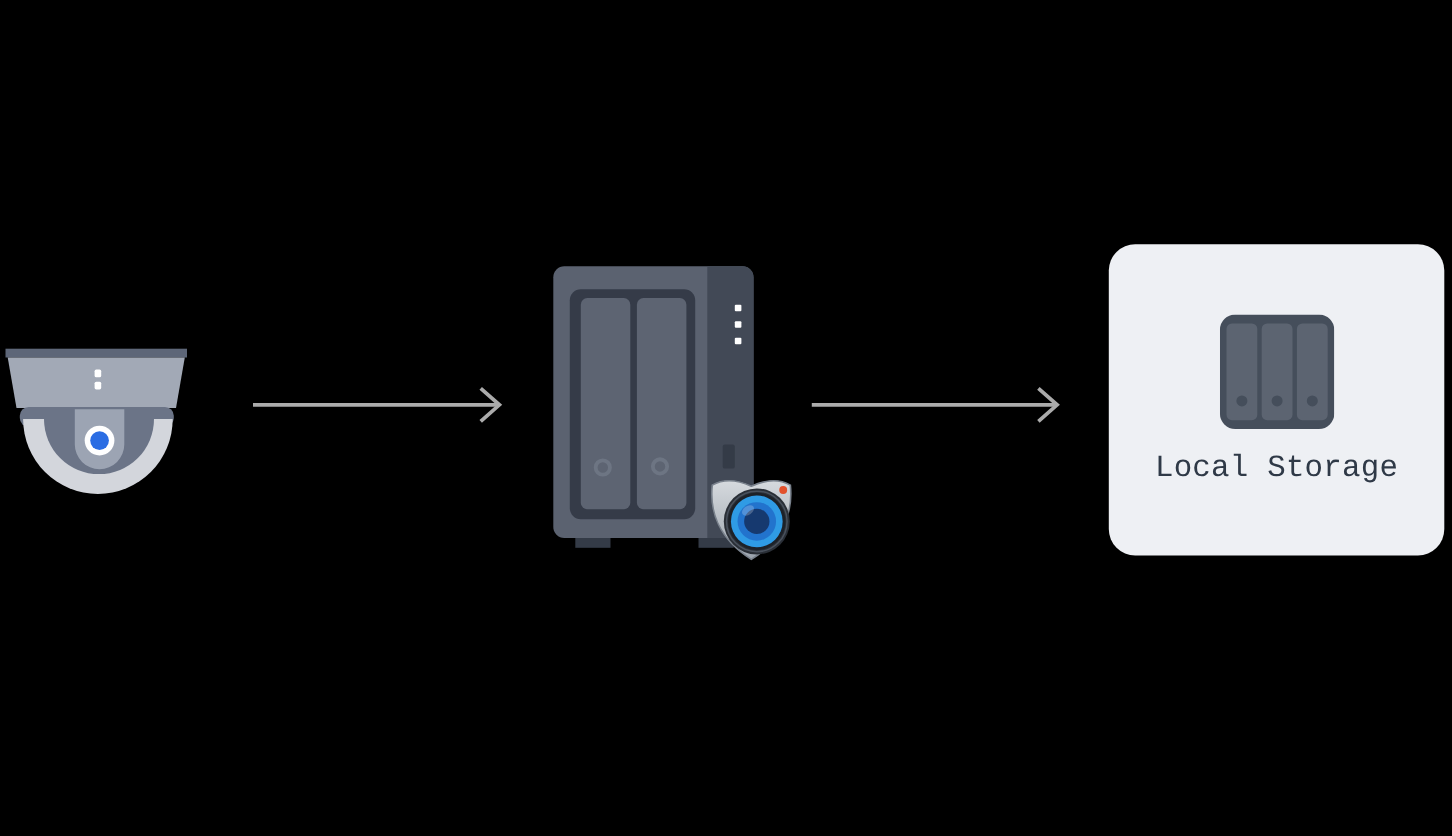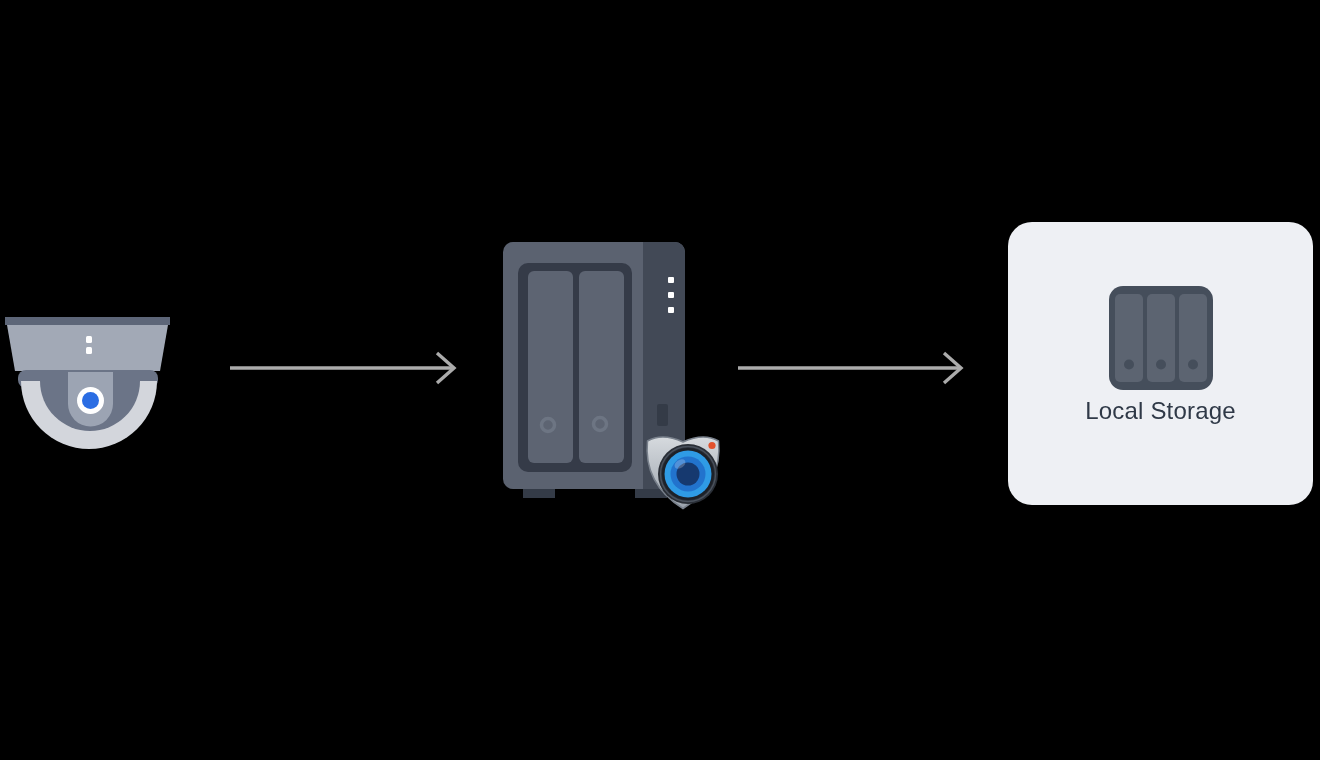--- a/index.html
+++ b/index.html
@@ -13,26 +13,27 @@
   .abs{position:absolute;}
   .storage-card{
     left:1008px;top:222px;
     width:305px;height:283px;
     background:#eef0f4;
     border-radius:24px;
     display:flex;flex-direction:column;align-items:center;
   }
   .storage-card .icon-wrap{margin-top:64px;width:104px;height:104px;}
   .storage-card .card-label{
-    margin-top:6px;
-    font-size:24px;
+    margin-top:22px;
+    font-size:28px;
     line-height:30px;
     color:#2f3947;
     letter-spacing:.2px;
     white-space:nowrap;
+    font-family:Liberation Mono, monospace;
   }
 </style>
 </head>
 <body>
 
 <div class="stage">
 
   <svg class="abs" style="left:0;top:305px" width="180" height="175" viewBox="0 0 180 175">
 
     <rect x="5" y="12" width="165" height="8" fill="#5d6678"></rect>

